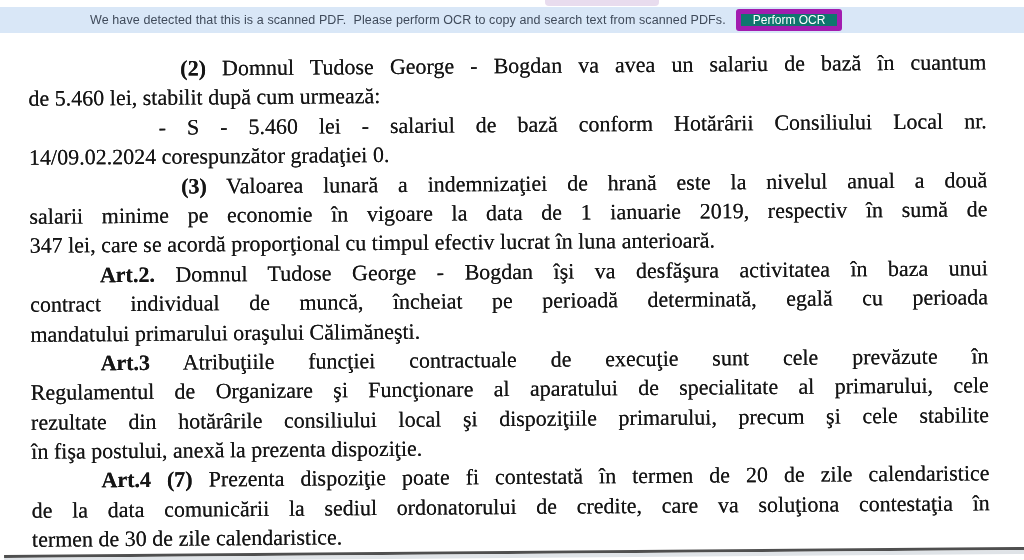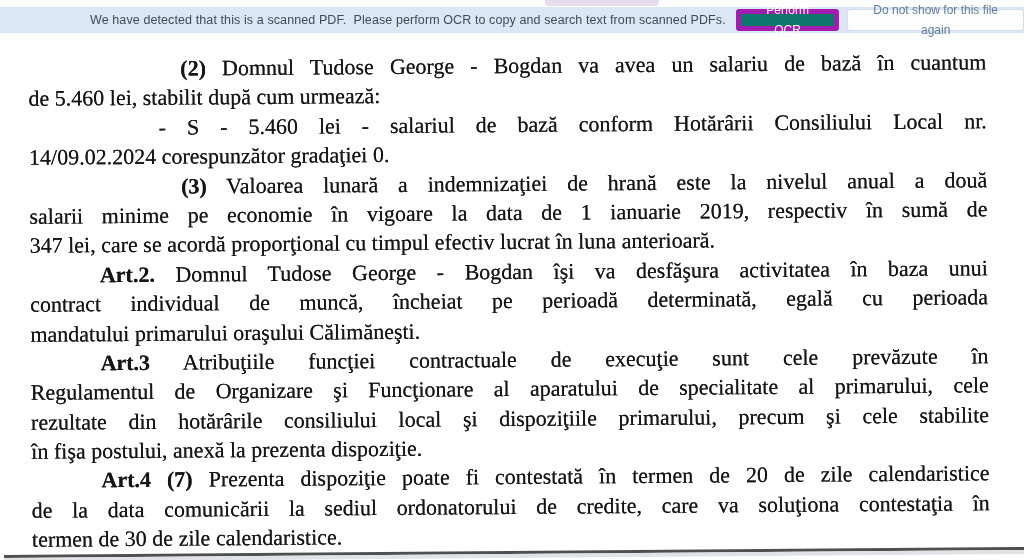--- a/index.html
+++ b/index.html
@@ -55,21 +55,20 @@
 </head>
 <body>
 
 <div class="screen">
 
   <div class="top-artifact"></div>
 
   <div class="notif-bar">
     <span class="notif-msg">We have detected that this is a scanned PDF.  Please perform OCR to copy and search text from scanned PDFs.</span>
     <button class="btn btn-primary">Perform OCR</button>
-    <button class="btn btn-secondary">Do not show for this file again</button>
   </div>
 
   <div class="doc">
     <div id="doc-lines">
         <div class="doc-line" style="padding-left: 152px;"><span class="b">(2)</span><span> Domnul Tudose George - Bogdan va avea un salariu de bază în cuantum</span></div>
         <div class="doc-line noj"><span>de 5.460 lei, stabilit după cum urmează:</span></div>
         <div class="doc-line" style="padding-left: 130px;"><span>- S - 5.460 lei - salariul de bază conform Hotărârii Consiliului Local nr.</span></div>
         <div class="doc-line noj"><span>14/09.02.2024 corespunzător gradaţiei 0.</span></div>
         <div class="doc-line" style="padding-left: 152px;"><span class="b">(3)</span><span> Valoarea lunară a indemnizaţiei de hrană este la nivelul anual a două</span></div>
         <div class="doc-line"><span>salarii minime pe economie în vigoare la data de 1 ianuarie 2019, respectiv în sumă de</span></div>

